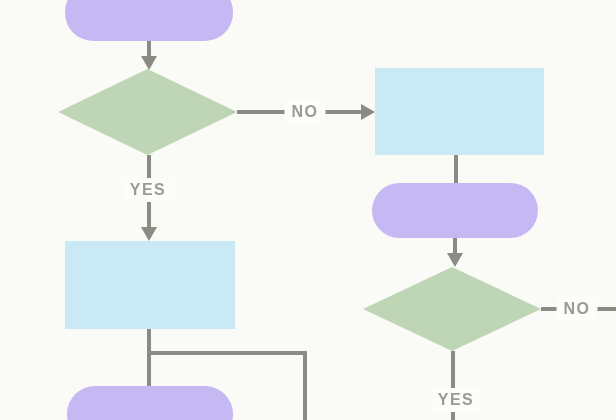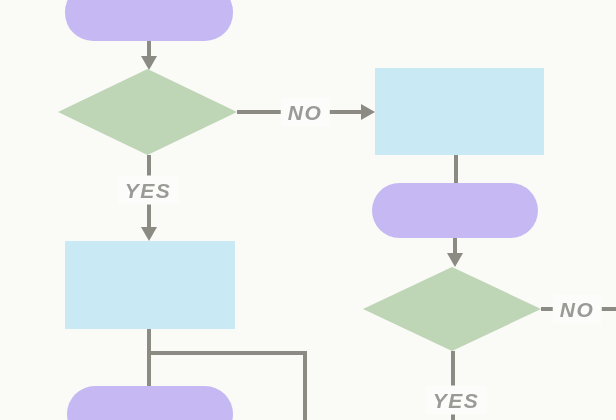--- a/index.html
+++ b/index.html
@@ -48,27 +48,26 @@
   }
   svg.connectors polygon {
     fill: currentColor;
     stroke: none;
   }
   .edge-label {
     position: absolute;
     transform: translate(-50%, -50%);
     background: var(--label-bg, #fcfcfa);
     color: var(--label-text, #9a9a96);
-    font-size: 21px;
+    font-size: 16px;
     font-weight: bold;
     letter-spacing: 1.5px;
     padding: 4px 7px;
     line-height: 1;
     white-space: nowrap;
-    font-style: italic;
   }
 </style>
 </head>
 <body>
 
 <div class="canvas">
 
   <div class="node terminator" style="left:65px; top:-16px; width:168px; height:57px;"></div>
 
   <div class="node decision" style="left:58px; top:69px; width:179px; height:86px;"></div>

